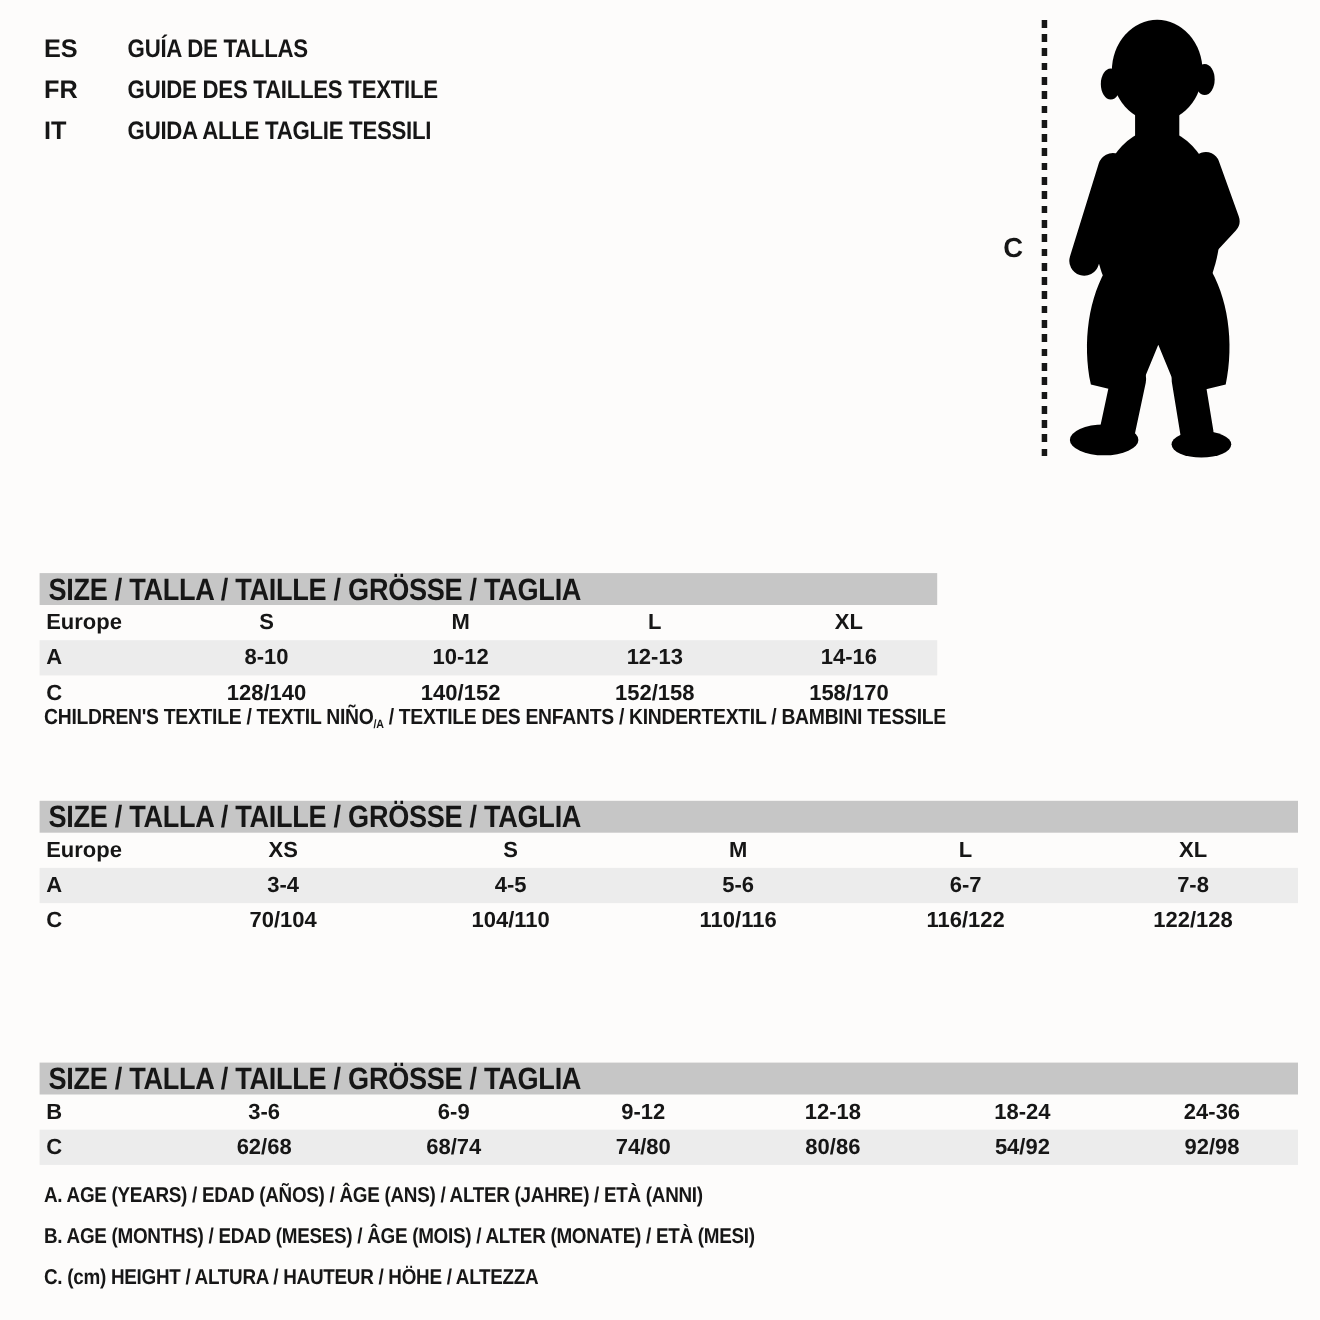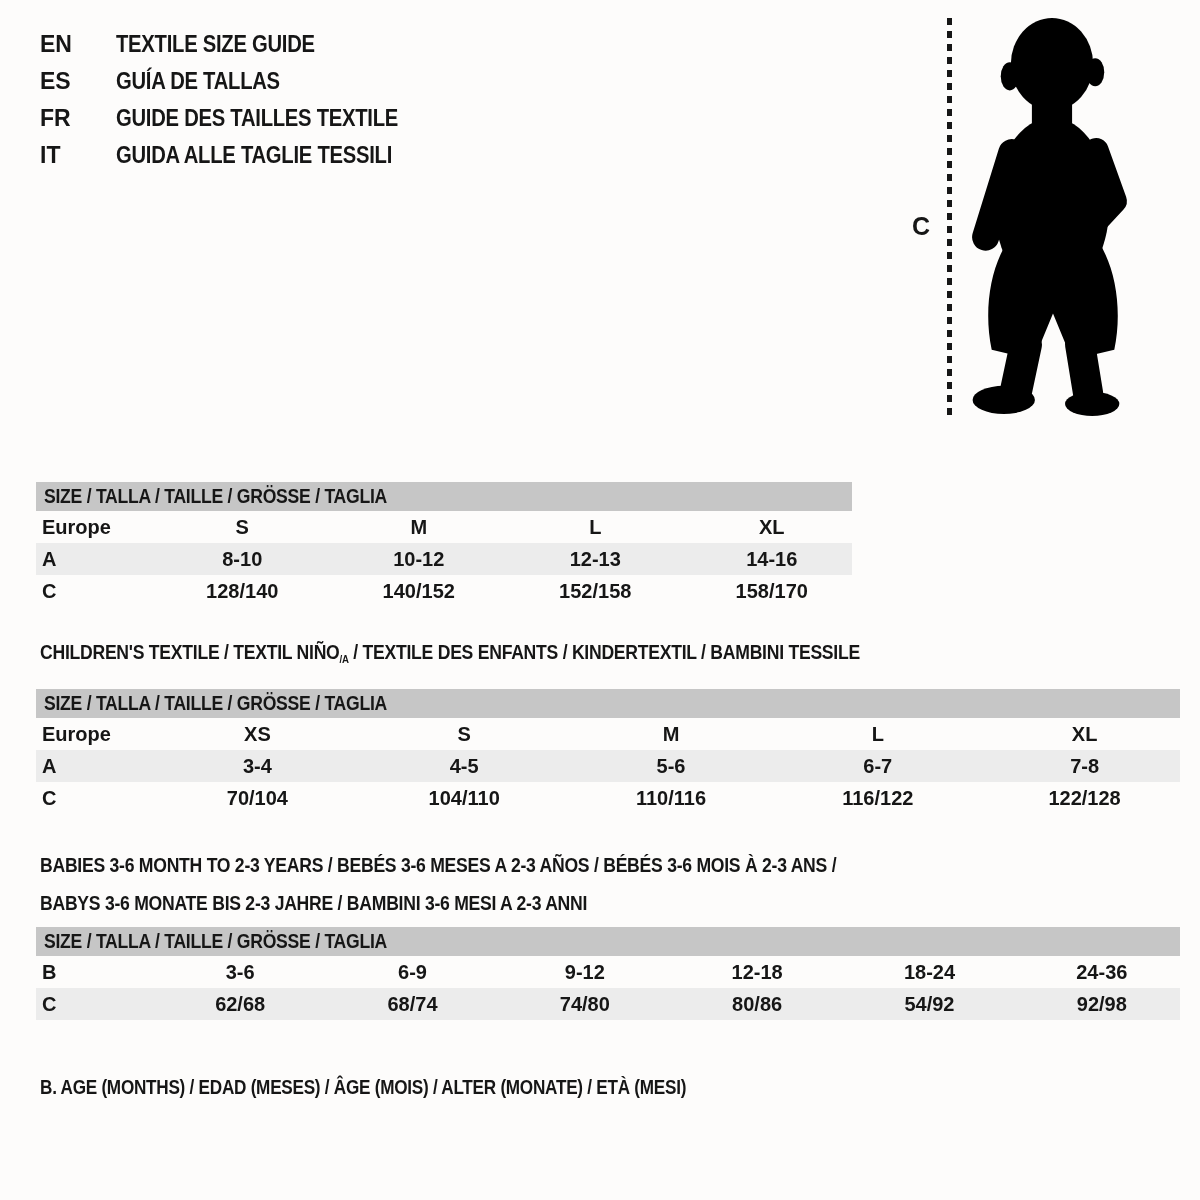--- a/index.html
+++ b/index.html
@@ -36,40 +36,37 @@
   .silhouette { position: absolute; left: 962px; top: 10px; width: 184px; height: 412px; }
   
   .section-title { position: absolute; left: 40px; font-size: 20px; white-space: nowrap; }
   .subsc { font-size: 0.55em; position: relative; top: 0.34em; }
   
   .stable { position: absolute; left: 36px; }
   .size-bar {
     height: 29px; line-height: 29px;
     background: #c6c6c6;
     padding-left: 8px;
-    font-size: 20px;
+    font-size: 28px;
+    margin-top: 39px;
   }
   .trow { display: flex; align-items: center; height: 32px; font-size: 20px; gap: 16px; }
   .trow .lbl { width: 110px; padding-left: 6px; }
   .trow .cell { flex: 1 1 0; text-align: center; }
   .striped { background: #ececec; }
   
   .legend { position: absolute; left: 40px; top: 1069px; }
   .legend-line { height: 37px; line-height: 37px; font-size: 19.5px; }
 </style>
 </head>
 <body>
 
 <div id="canvas">
 
   <div class="lang-list">
-    <div class="lang-row">
-      <span class="lang-code">EN</span>
-      <span class="cond">TEXTILE SIZE GUIDE</span>
-    </div>
     <div class="lang-row">
       <span class="lang-code">ES</span>
       <span class="cond">GUÍA DE TALLAS</span>
     </div>
     <div class="lang-row">
       <span class="lang-code">FR</span>
       <span class="cond">GUIDE DES TAILLES TEXTILE</span>
     </div>
     <div class="lang-row">
       <span class="lang-code">IT</span>
@@ -149,24 +146,20 @@
     <div class="trow">
       <span class="lbl">C</span>
       <span class="cell">70/104</span>
       <span class="cell">104/110</span>
       <span class="cell">110/116</span>
       <span class="cell">116/122</span>
       <span class="cell">122/128</span>
     </div>
   </div>
 
-  <div class="section-title" style="top:846px">
-    <div style="height:38px; line-height:38px"><span class="cond">BABIES 3-6 MONTH TO 2-3 YEARS / BEBÉS 3-6 MESES A 2-3 AÑOS / BÉBÉS 3-6 MOIS À 2-3 ANS /</span></div>
-    <div style="height:38px; line-height:38px"><span class="cond">BABYS 3-6 MONATE BIS 2-3 JAHRE / BAMBINI 3-6 MESI A 2-3 ANNI</span></div>
-  </div>
   <div class="stable" style="top:927px; width:1144px">
     <div class="size-bar">
       <span class="cond">SIZE / TALLA / TAILLE / GRÖSSE / TAGLIA</span>
     </div>
     <div class="trow">
       <span class="lbl">B</span>
       <span class="cell">3-6</span>
       <span class="cell">6-9</span>
       <span class="cell">9-12</span>
       <span class="cell">12-18</span>
@@ -178,16 +171,18 @@
       <span class="cell">62/68</span>
       <span class="cell">68/74</span>
       <span class="cell">74/80</span>
       <span class="cell">80/86</span>
       <span class="cell">54/92</span>
       <span class="cell">92/98</span>
     </div>
   </div>
 
   <div class="legend">
+    <div class="legend-line"><span class="cond">A. AGE (YEARS) / EDAD (AÑOS) / ÂGE (ANS) / ALTER (JAHRE) / ETÀ (ANNI)</span></div>
     <div class="legend-line"><span class="cond">B. AGE (MONTHS) / EDAD (MESES) / ÂGE (MOIS) / ALTER (MONATE) / ETÀ (MESI)</span></div>
+    <div class="legend-line"><span class="cond">C. (cm) HEIGHT / ALTURA / HAUTEUR / HÖHE / ALTEZZA</span></div>
   </div>
 
 </div>
 
 </body></html>

